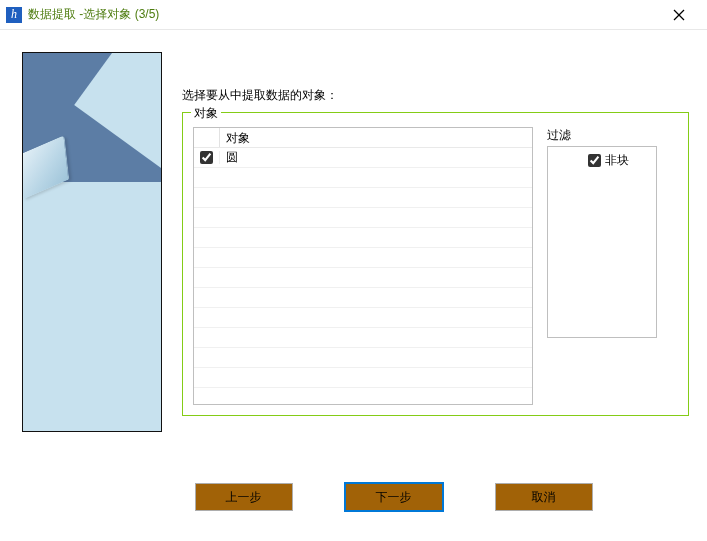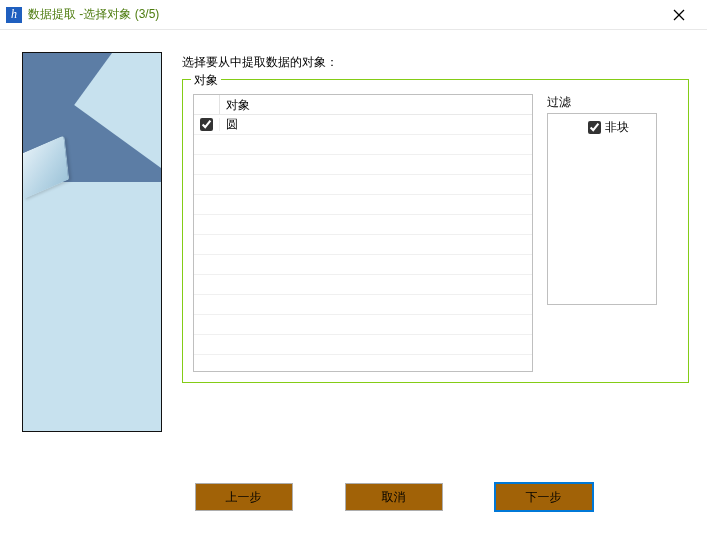--- a/index.html
+++ b/index.html
@@ -80,20 +80,21 @@
     height: 200%;
     background: #c7e1ee;
     transform-origin: top left;
     transform: rotate(-54deg) translate(-12px, 72px);
   }
 
   .right {
     flex: 1;
     display: flex;
     flex-direction: column;
+    margin-top: 33px;
   }
   .instruction {
     margin: 2px 0 8px 0;
   }
 
   .group {
     border: 1px solid #84cc16;
     position: relative;
     padding: 14px 10px 10px 10px;
   }
@@ -298,15 +299,15 @@
               </div>
             </div>
         </div>
       </div>
     </div>
   </div>
 </div>
 
 <div class="buttons">
   <button class="btn">上一步</button>
+  <button class="btn default">下一步</button>
   <button class="btn">取消</button>
-  <button class="btn default">下一步</button>
 </div>
 
 </body></html>

